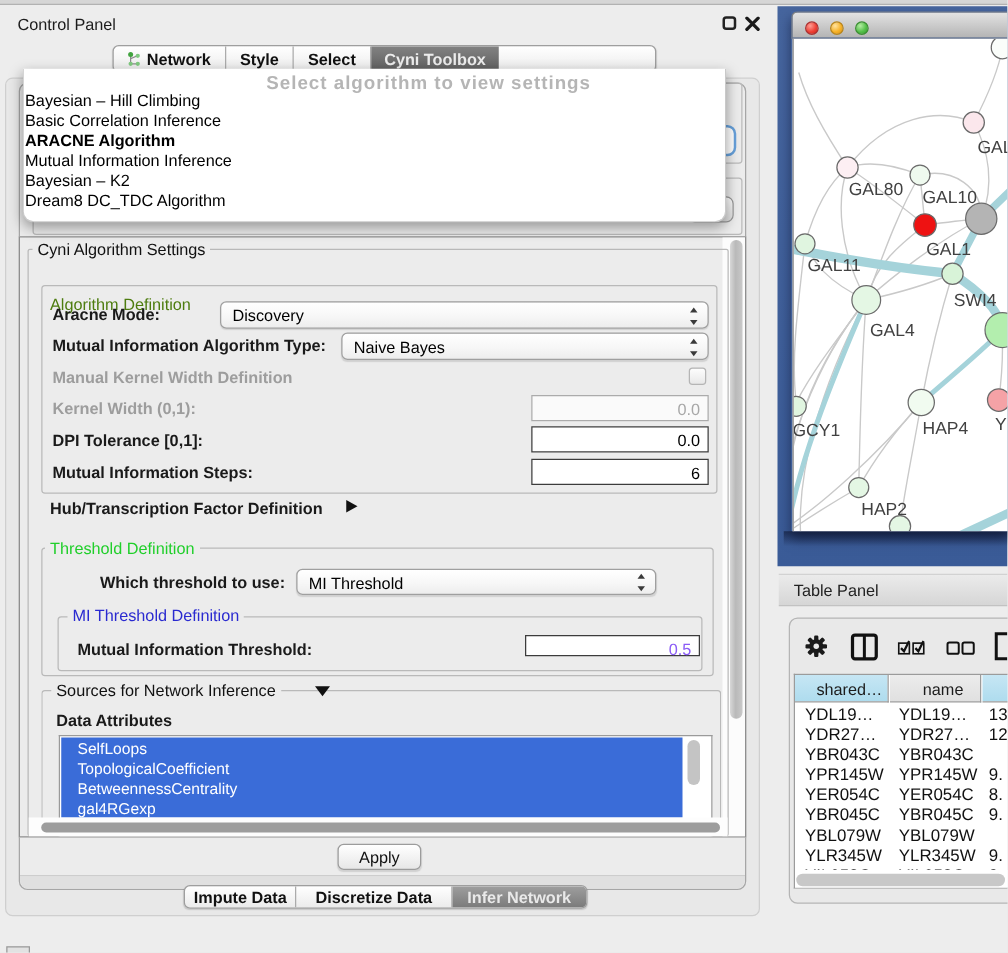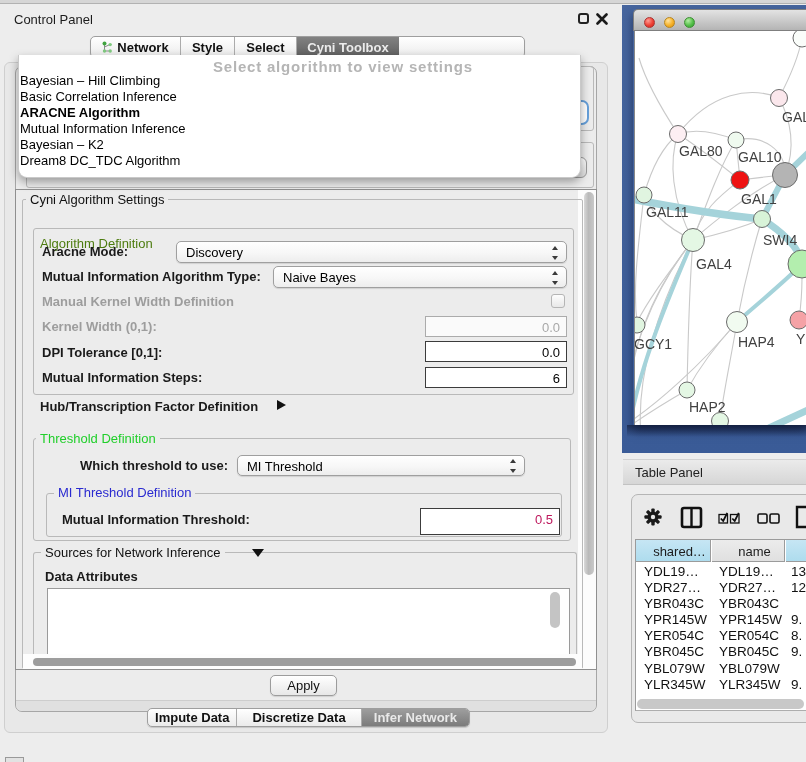--- a/index.html
+++ b/index.html
@@ -87,28 +87,29 @@
 <div class="grplbl" style="left:36px;top:431px;color:#21cf2b;">Threshold Definition</div>
 <div class="lbl abs" style="left:80px;top:458px;">Which threshold to use:</div>
 <div class="combo" style="left:237px;top:454.5px;width:288px;height:21.5px;">
     <span class="ct">MI Threshold</span>
     <span class="spin"></span>
   </div>
 
 <div class="grp" style="left:46px;top:493px;width:516px;height:44px;"></div>
 <div class="grplbl" style="left:54px;top:485px;color:#2a2ad0;">MI Threshold Definition</div>
 <div class="lbl abs" style="left:62px;top:512px;">Mutual Information Threshold:</div>
-<div class="fld" style="left:420px;top:508px;width:140px;height:27px;border:1px solid #3c3c3c;color:#be185d;">0.5</div>
+<div class="fld" style="left:420px;top:508px;width:140px;height:17px;border:1px solid #3c3c3c;color:#8b5cf6;">0.5</div>
 
 <div class="grp" style="left:33px;top:552px;width:544px;height:117px;border-bottom:none;border-radius:3px 3px 0 0;"></div>
 <div class="grplbl" style="left:41px;top:545px;color:#111;">Sources for Network Inference</div>
 <div class="abs" style="left:252px;top:549px;width:0;height:0;border-left:6px solid transparent;border-right:6px solid transparent;border-top:8px solid #111;"></div>
 <div class="lbl abs" style="left:45px;top:569px;">Data Attributes</div>
 
 <div class="abs" style="left:47px;top:588px;width:523px;height:81px;border:1px solid #9a9a9a;border-bottom:none;background:#fff;overflow:hidden;">
+  <div class="abs" style="left:1px;top:1px;width:497px;height:64px;background:#3a6cd8;color:#fff;font-size:12.5px;line-height:16px;padding:1px 0 0 13px;">SelfLoops<br>TopologicalCoefficient<br>BetweennessCentrality<br>gal4RGexp</div>
   <div class="abs" style="left:502px;top:3px;width:10px;height:36px;background:#c4c4c4;border-radius:5px;"></div>
 </div>
 
 <div class="abs" style="left:23px;top:654px;width:559px;height:15px;background:#fdfdfd;"></div>
 <div class="abs" style="left:33px;top:657.5px;width:543px;height:8px;background:#9d9d9d;border-radius:4px;"></div>
 
 <div class="abs" style="left:270px;top:675px;width:67px;height:21px;border:1px solid #9c9c9c;border-radius:5px;background:linear-gradient(#ffffff,#e7e7e7);box-shadow:0 1px 1px rgba(0,0,0,0.12);text-align:center;font-size:13px;color:#111;padding-top:2px;">Apply</div>
 
 <div class="seg" style="left:147px;top:708px;width:323px;height:19px;">
   <div class="s" style="width:90px;">Impute Data</div>

